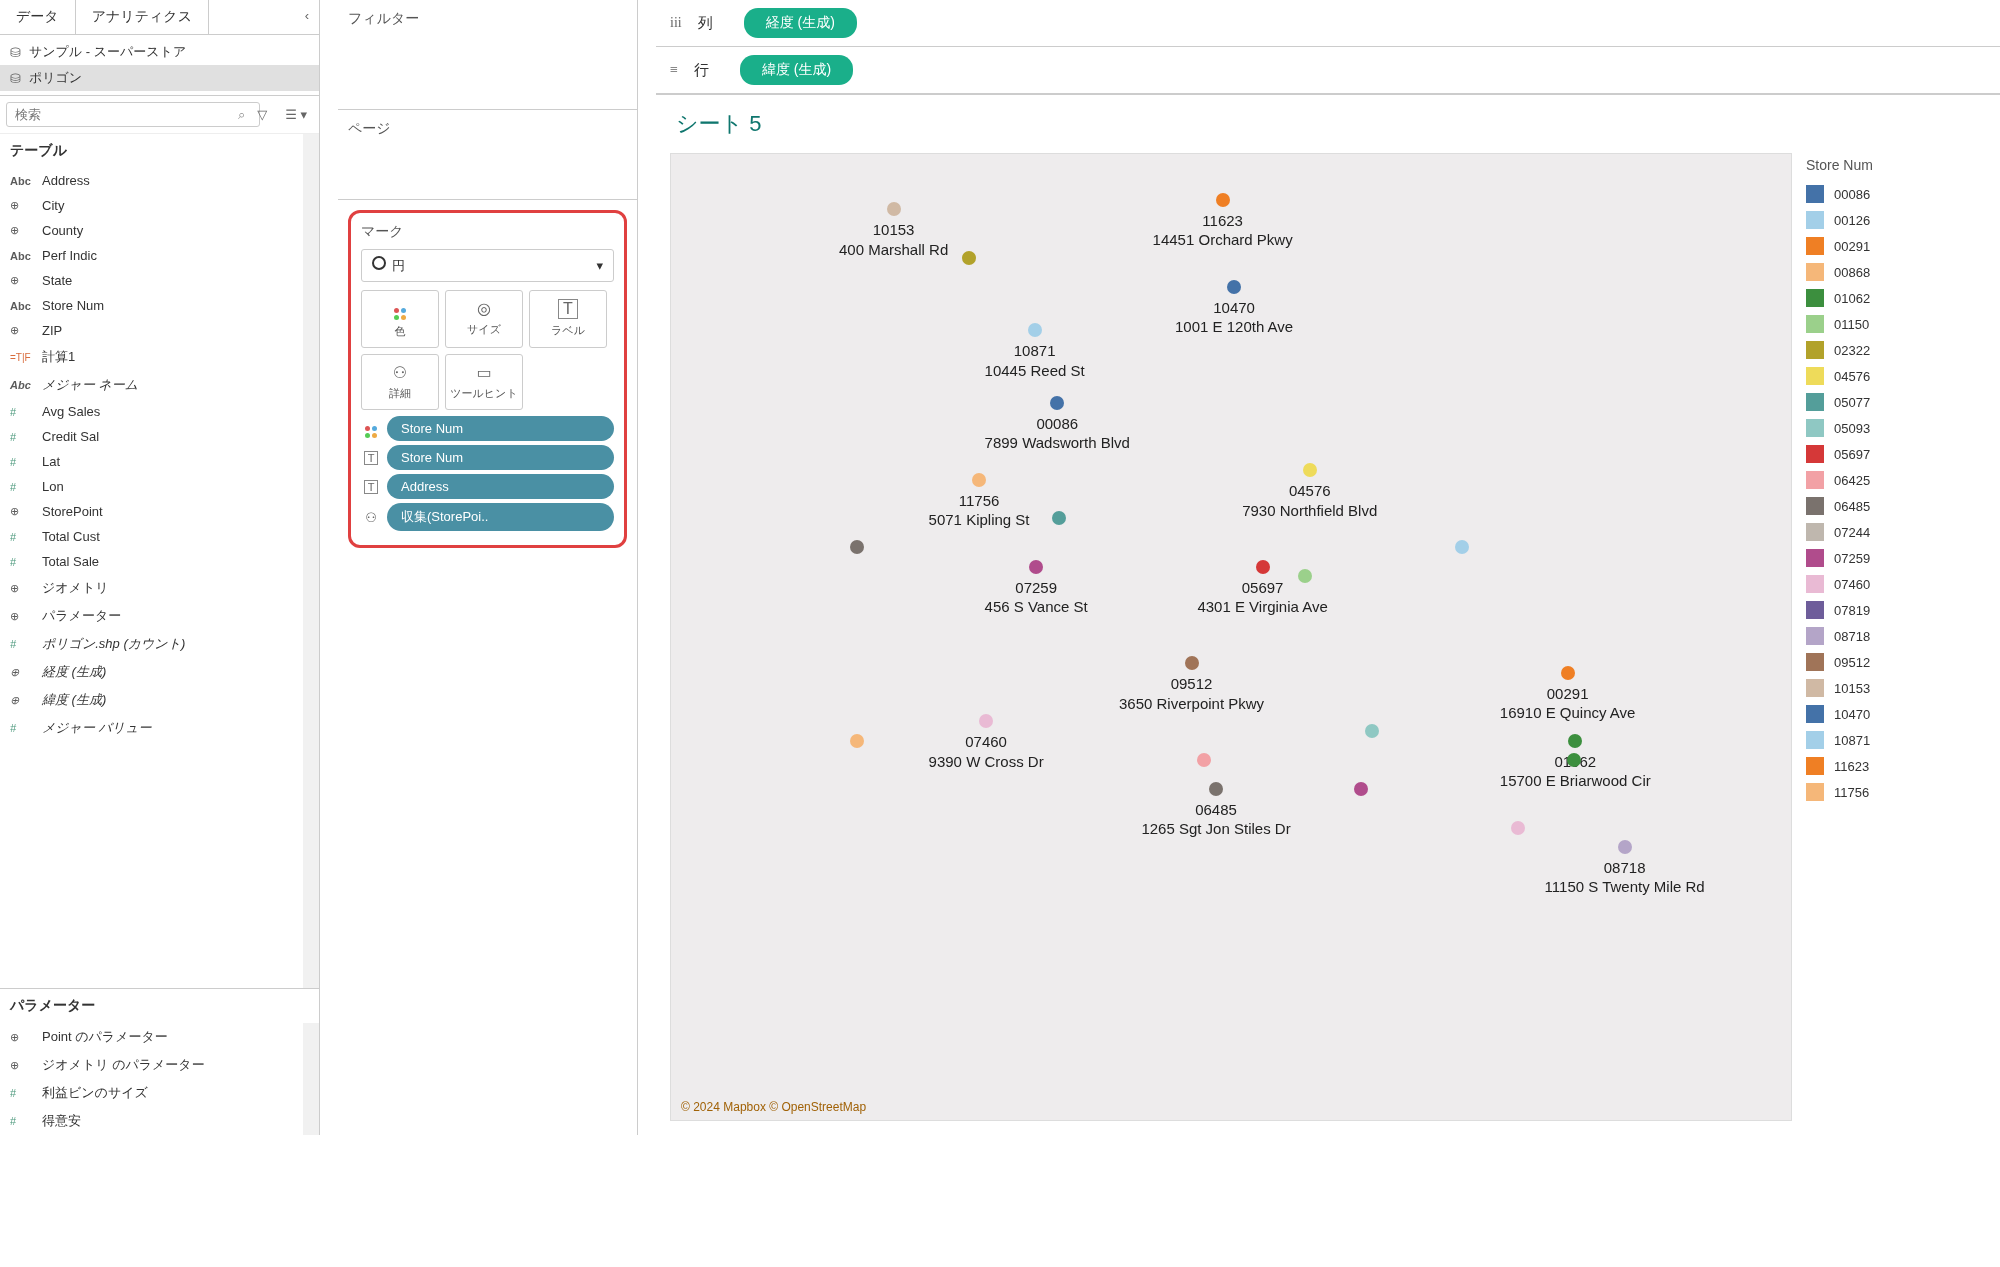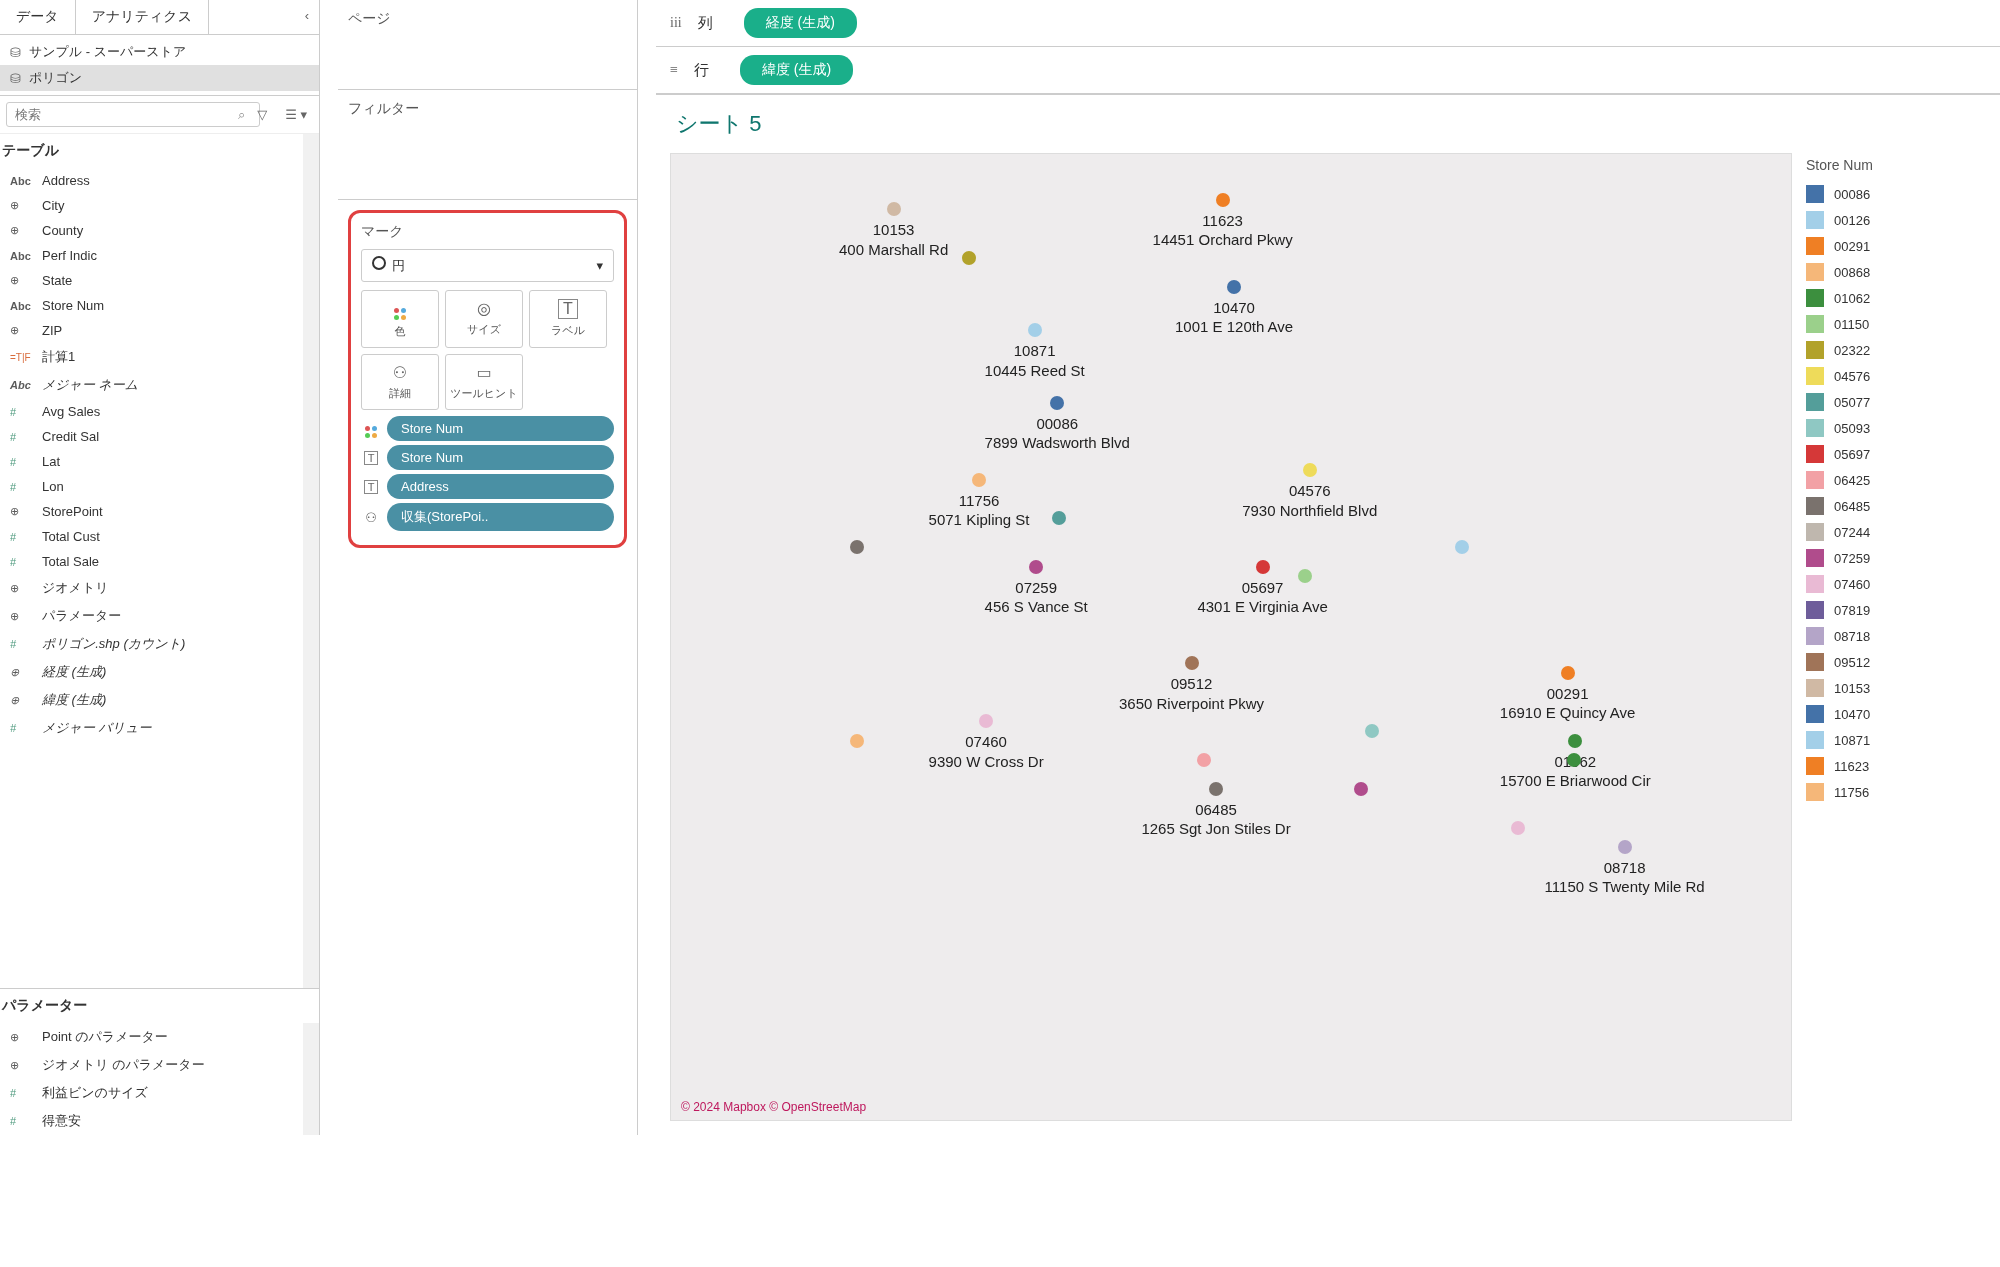--- a/index.html
+++ b/index.html
@@ -10,21 +10,21 @@
     .tab { padding: 8px 16px; cursor: pointer; border-right: 1px solid #ccc; font-size: 14px; }
     .tab.active { background: #fff; }
     .collapse-icon { padding: 8px 10px; margin-left: auto; cursor: pointer; color: #666; }
     .datasources { padding: 4px 0; border-bottom: 1px solid #ccc; }
     .ds-item { display: flex; align-items: center; padding: 4px 10px; gap: 8px; cursor: pointer; }
     .ds-item.selected { background: #e0e0e0; }
     .ds-icon { color: #666; }
     .search-row { display: flex; align-items: center; padding: 6px; gap: 6px; border-bottom: 1px solid #eee; }
     .search-input { flex: 1; border: 1px solid #ccc; padding: 4px 8px; border-radius: 3px; font-size: 13px; }
     .icon-btn { padding: 4px 6px; cursor: pointer; color: #666; }
-    .section-header { padding: 8px 2px; font-weight: bold; font-size: 14px; }
+    .section-header { padding: 8px 10px; font-weight: bold; font-size: 14px; }
     .field-list { flex: 1; overflow-y: auto; }
     .field-item { display: flex; align-items: center; padding: 5px 10px; gap: 8px; cursor: pointer; }
     .field-item.italic { font-style: italic; }
     .type-icon { width: 24px; text-align: left; font-size: 11px; }
     .type-abc { color: #5b5b5b; font-weight: bold; }
     .type-globe { color: #5b5b5b; }
     .type-hash { color: #4e9a7e; }
     .type-calc { color: #d96c3c; font-size: 10px; }
     .section2 { border-top: 1px solid #ccc; }
 
@@ -48,21 +48,21 @@
     .shelf-row { display: flex; align-items: center; border-bottom: 1px solid #ccc; padding: 8px 14px; gap: 16px; }
     .shelf-icon { color: #666; font-size: 14px; font-family: Liberation Serif, serif; }
     .shelf-label { font-size: 15px; min-width: 30px; }
     .green-pill { background: #1aaf8a; color: #fff; padding: 6px 22px; border-radius: 14px; font-size: 14px; cursor: pointer; }
     .sheet-title { padding: 14px 20px; font-size: 22px; color: #0f766e; }
     .main-area { flex: 1; display: flex; padding: 0 14px 14px; gap: 14px; }
     .map-container { flex: 1; background: #eeeced; position: relative; border: 1px solid #ddd; }
     .map-point { position: absolute; display: flex; flex-direction: column; align-items: center; }
     .dot { width: 14px; height: 14px; border-radius: 50%; margin-bottom: 4px; }
     .point-label { font-size: 15px; color: #222; text-align: center; white-space: nowrap; line-height: 1.3; }
-    .map-attr { position: absolute; bottom: 6px; left: 10px; font-size: 12px; color: #be185d; }
+    .map-attr { position: absolute; bottom: 6px; left: 10px; font-size: 12px; color: #a16207; }
     .legend { width: 180px; }
     .legend-title { font-size: 14px; padding: 4px 0 8px; color: #555; }
     .legend-item { display: flex; align-items: center; gap: 10px; padding: 4px 0; }
     .legend-swatch { width: 18px; height: 18px; }
     .scrolltrack { width: 16px; background: #f1f1f1; }
     .with-scroll { display: flex; }
     .dots4 { display: inline-grid; grid-template-columns: repeat(2,5px); gap: 2px; }
     .dots4 span { width: 5px; height: 5px; border-radius: 50%; }
   </style>
 </head>
@@ -206,25 +206,25 @@
               <span class="type-icon type-hash">#</span>
               <span>得意安</span>
             </div>
           </div>
         <div class="scrolltrack"></div>
       </div>
     </div>
   </div>
 
   <div class="mid-panel">
+    <div class="shelf-section" style="min-height:110px;">
+      <div class="shelf-title">フィルター</div>
+    </div>
     <div class="shelf-section" style="min-height:90px;">
       <div class="shelf-title">ページ</div>
-    </div>
-    <div class="shelf-section" style="min-height:110px;">
-      <div class="shelf-title">フィルター</div>
     </div>
     <div class="marks-card">
       <div class="marks-title">マーク</div>
       <div class="marks-dropdown">
         <span><span class="circ"></span><span>円</span></span>
         <span>▾</span>
       </div>
       <div class="mark-btns">
         <div class="mark-btn">
           <span class="mark-btn-icon">

